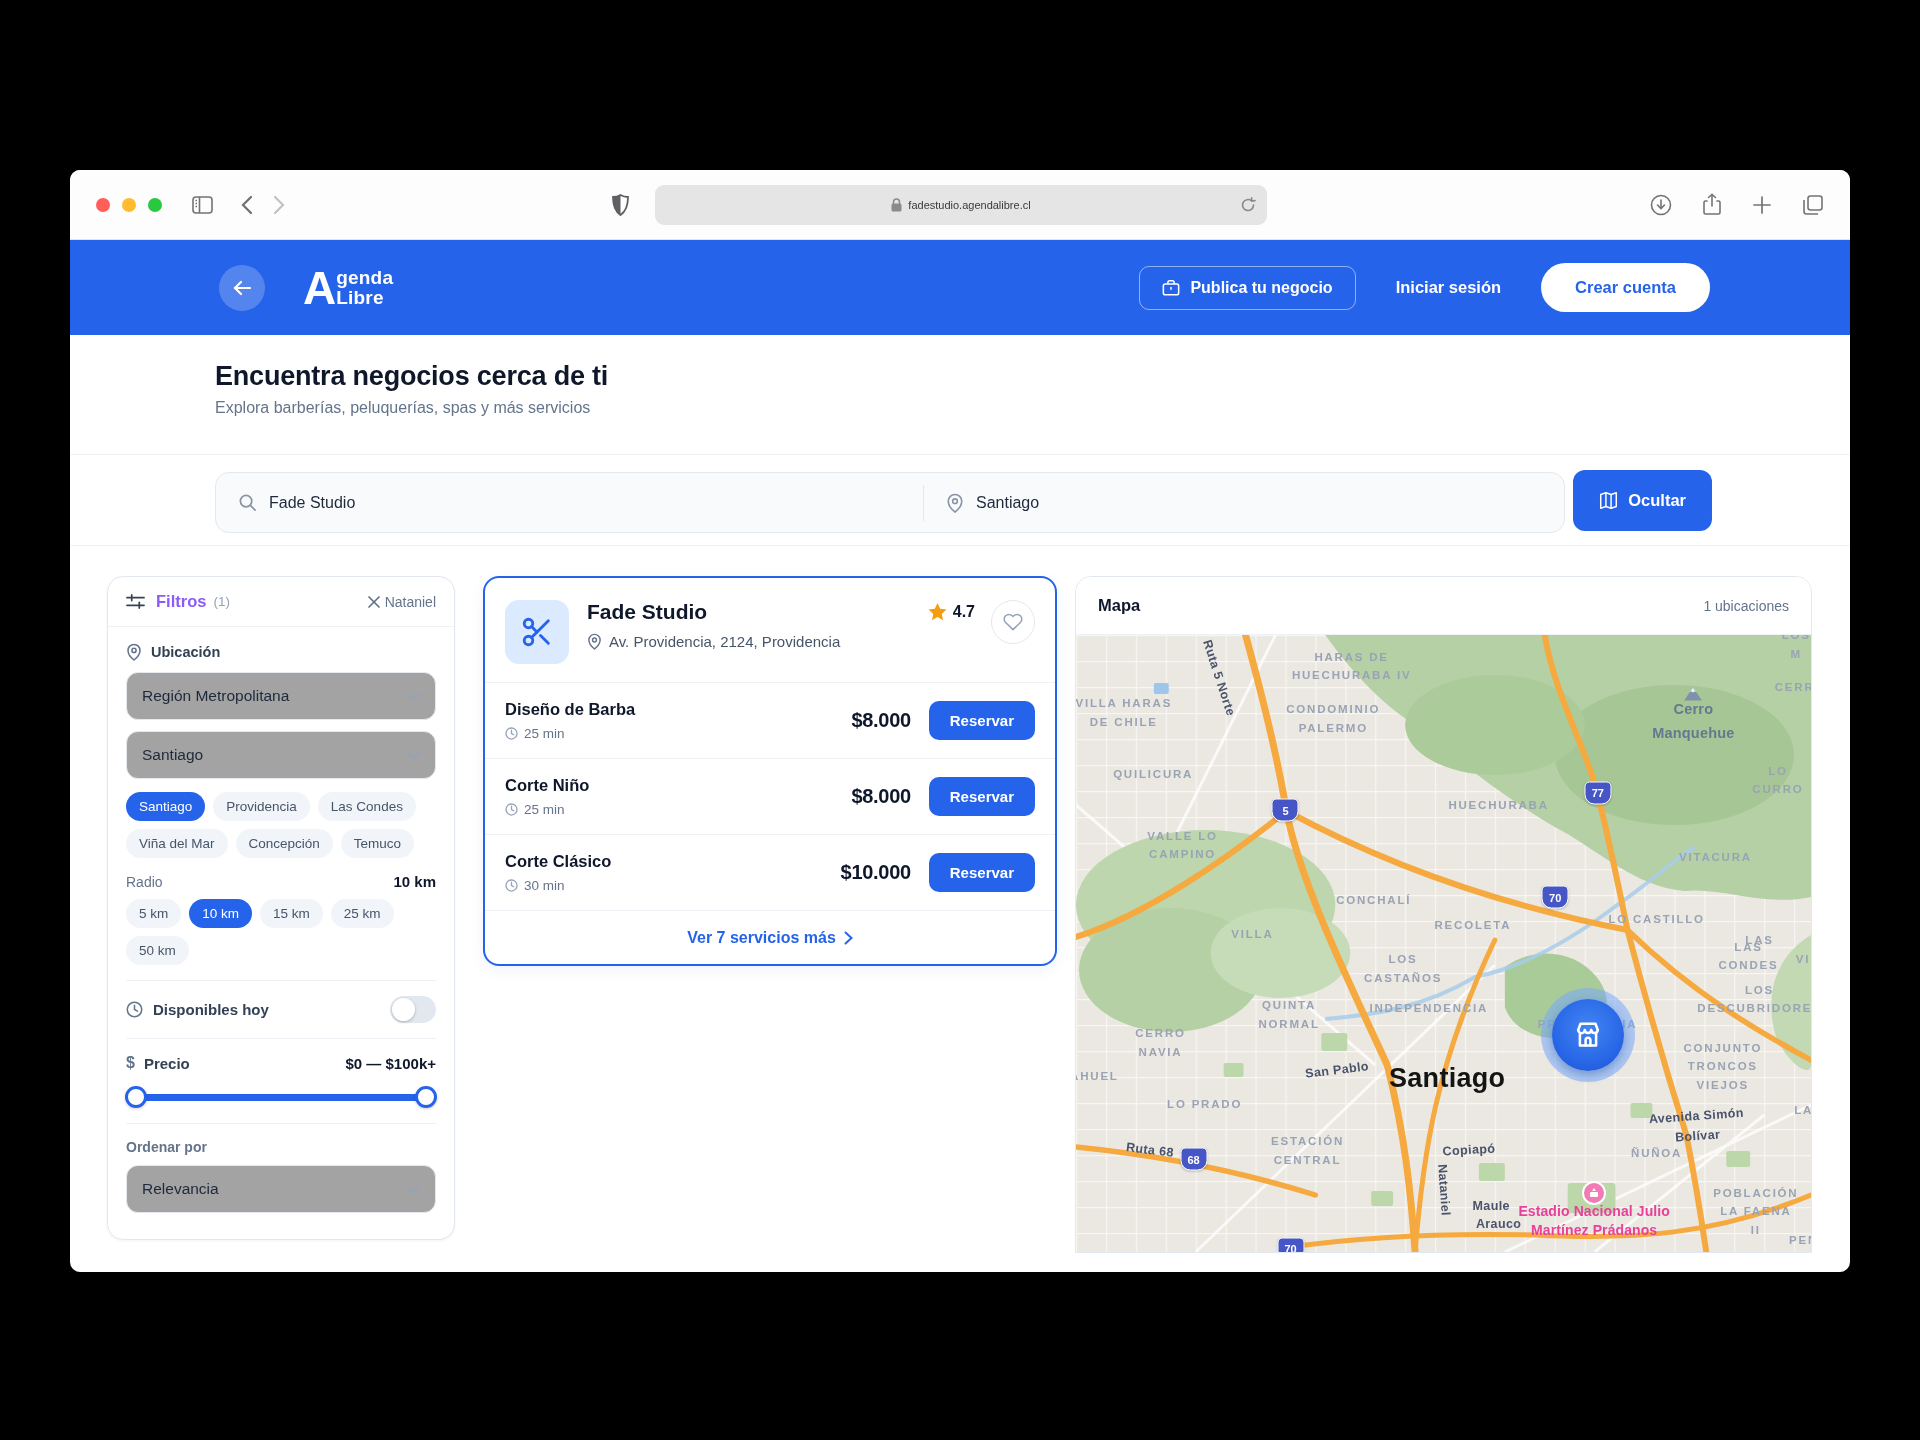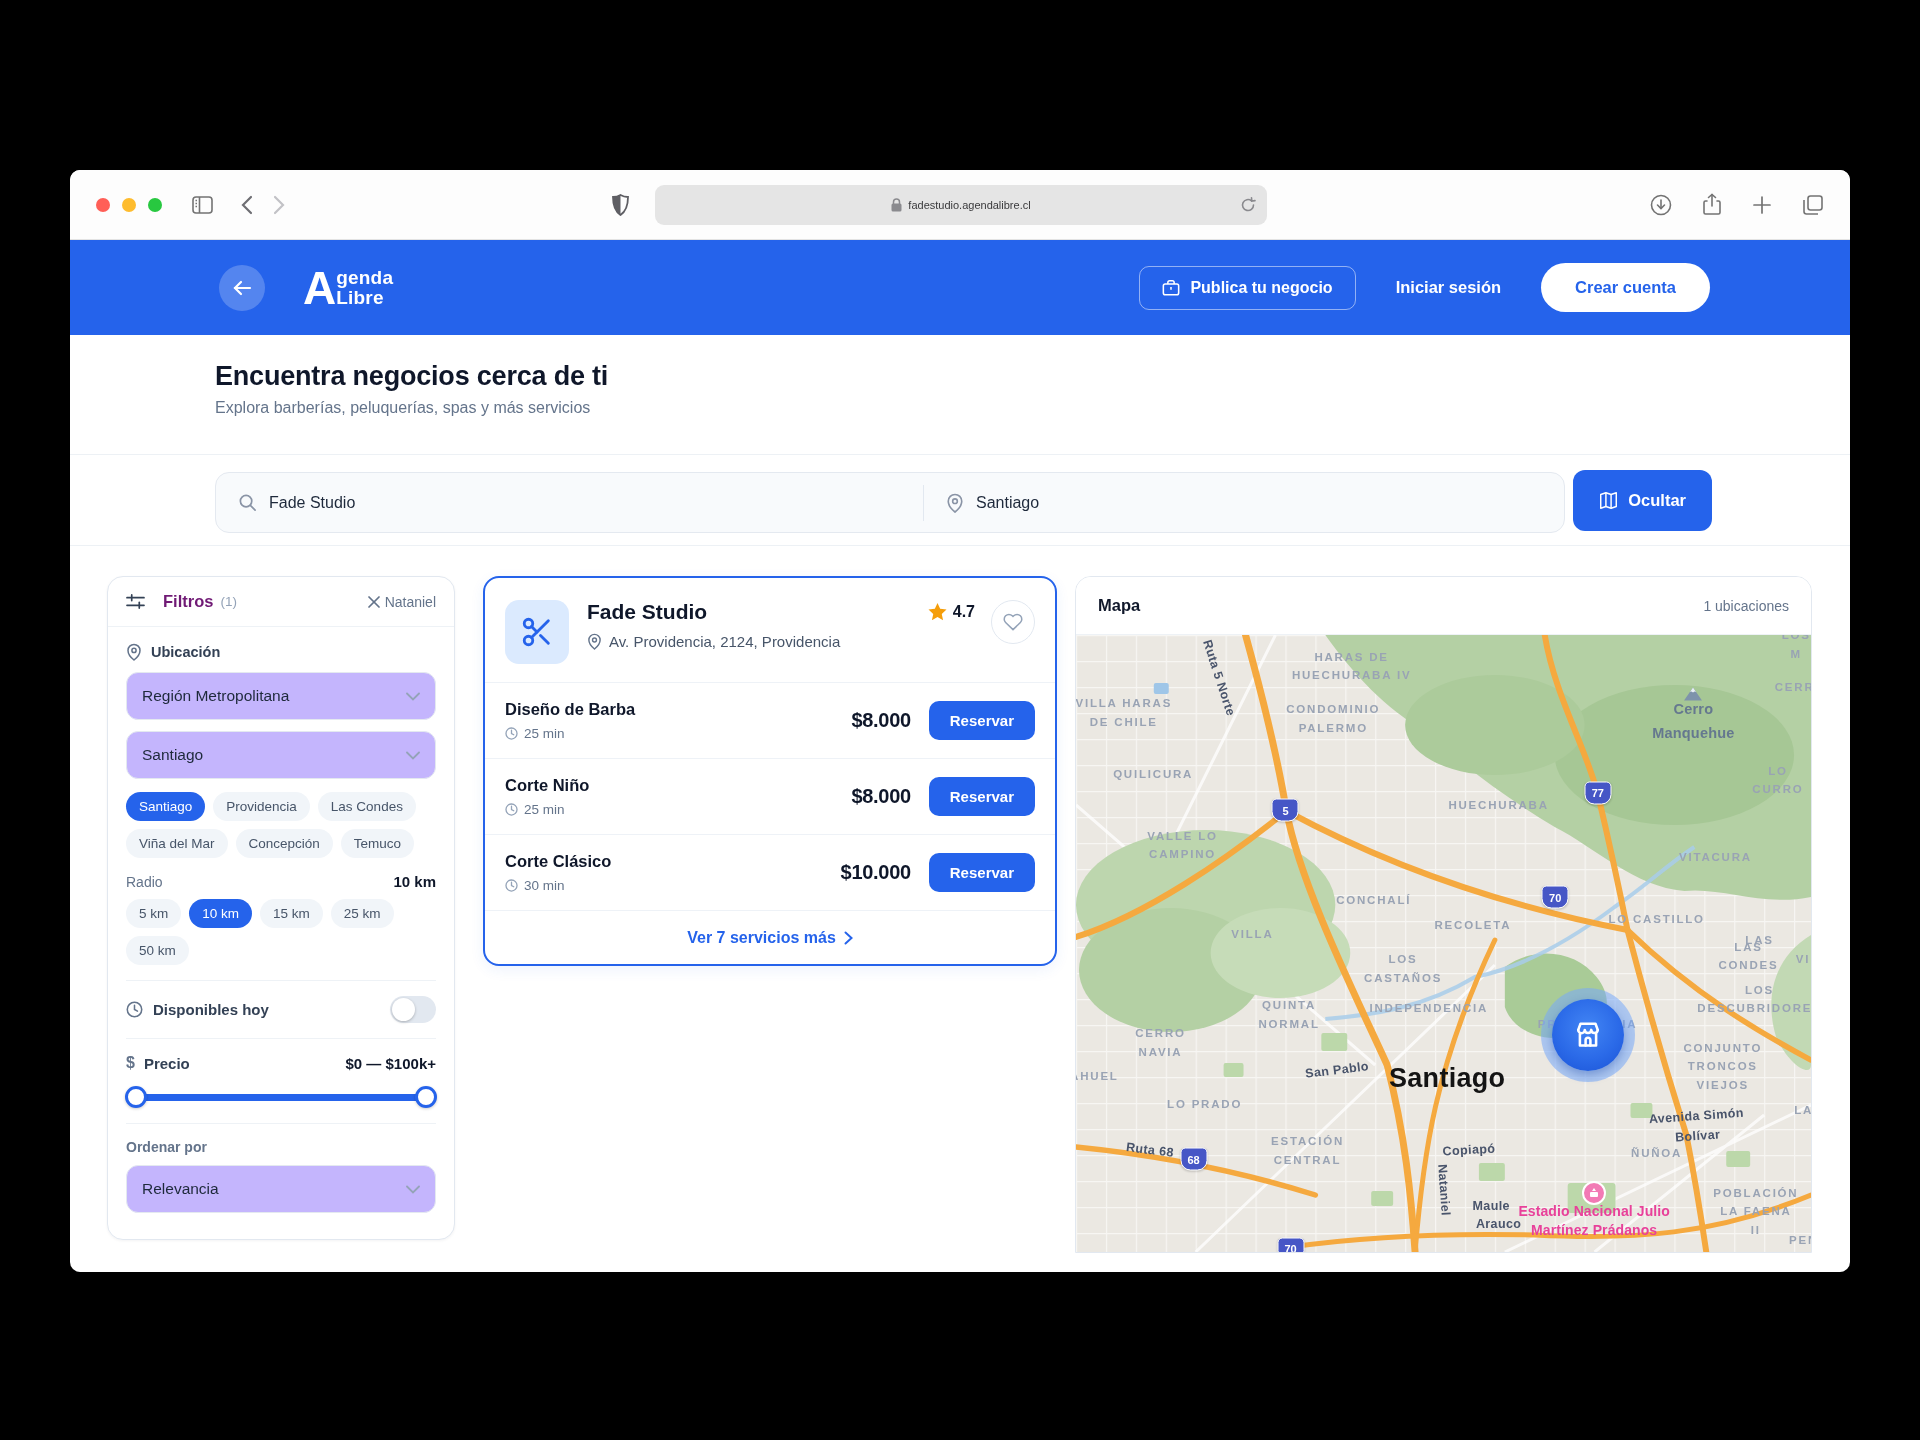--- a/index.html
+++ b/index.html
@@ -56,27 +56,27 @@
   .results-line { margin-top:13px; font-size:13.5px; color:#64748b; }
   .results-line b { color:#0f172a; font-weight:700; }
 
   
   .content { position:relative; padding:30px 0 0 37px; display:flex; align-items:flex-start; }
 
   
   .filters { width:348px; height:664px; background:#fff; border:1px solid #e2e8f0; border-radius:16px;
              box-shadow:0 1px 3px rgba(15,23,42,.05); overflow:hidden; flex:0 0 auto; }
   .filters-head { height:50px; display:flex; align-items:center; padding:0 18px; border-bottom:1px solid #eef2f6; }
-  .filters-title { font-size:16.5px; font-weight:700; color:#701a75; margin-left:18px;text-align:right; }
+  .filters-title { font-size:16.5px; font-weight:700; color:#8b5cf6; margin-left:11px;text-align:right; }
   .filters-count { font-size:13.5px; color:#94a3b8; margin-left:7px; }
   .clear-btn { margin-left:auto; display:flex; align-items:center; gap:5px; color:#64748b; font-size:14px; background:none; border:none; cursor:pointer; }
   .filters-body { padding:16px 18px; }
   .f-label-row { display:flex; align-items:center; gap:9px; color:#334155; font-size:14.5px; font-weight:600; margin-bottom:11px; }
   .f-label-row .f-ico { color:#64748b; display:flex; }
-  .dropdown { height:48px; background:#c4b5fd; border:1px solid #e4e9f0; border-radius:12px; display:flex;
+  .dropdown { height:48px; background:#a3a3a3; border:1px solid #e4e9f0; border-radius:12px; display:flex;
               align-items:center; padding:0 15px; font-size:15.5px; color:#1e293b; cursor:pointer; }
   .dropdown .chev { margin-left:auto; color:#94a3b8; display:flex; }
   .dd-gap { margin-bottom:11px; }
   .chip-row { display:flex; flex-wrap:wrap; gap:8px; margin-top:13px; }
   .chip { padding:7px 13px; border-radius:999px; background:#f1f5f9; color:#475569; font-size:13.5px; border:none; cursor:pointer; }
   .chip.sel { background:#2563eb; color:#fff; }
   .radio-row { display:flex; align-items:center; margin-top:15px; margin-bottom:3px; }
   .radio-label { font-size:14px; color:#64748b; }
   .radio-value { margin-left:auto; font-size:15px; font-weight:700; color:#0f172a; }
   .divider { height:1px; background:#eef2f6; margin:15px 0; }

